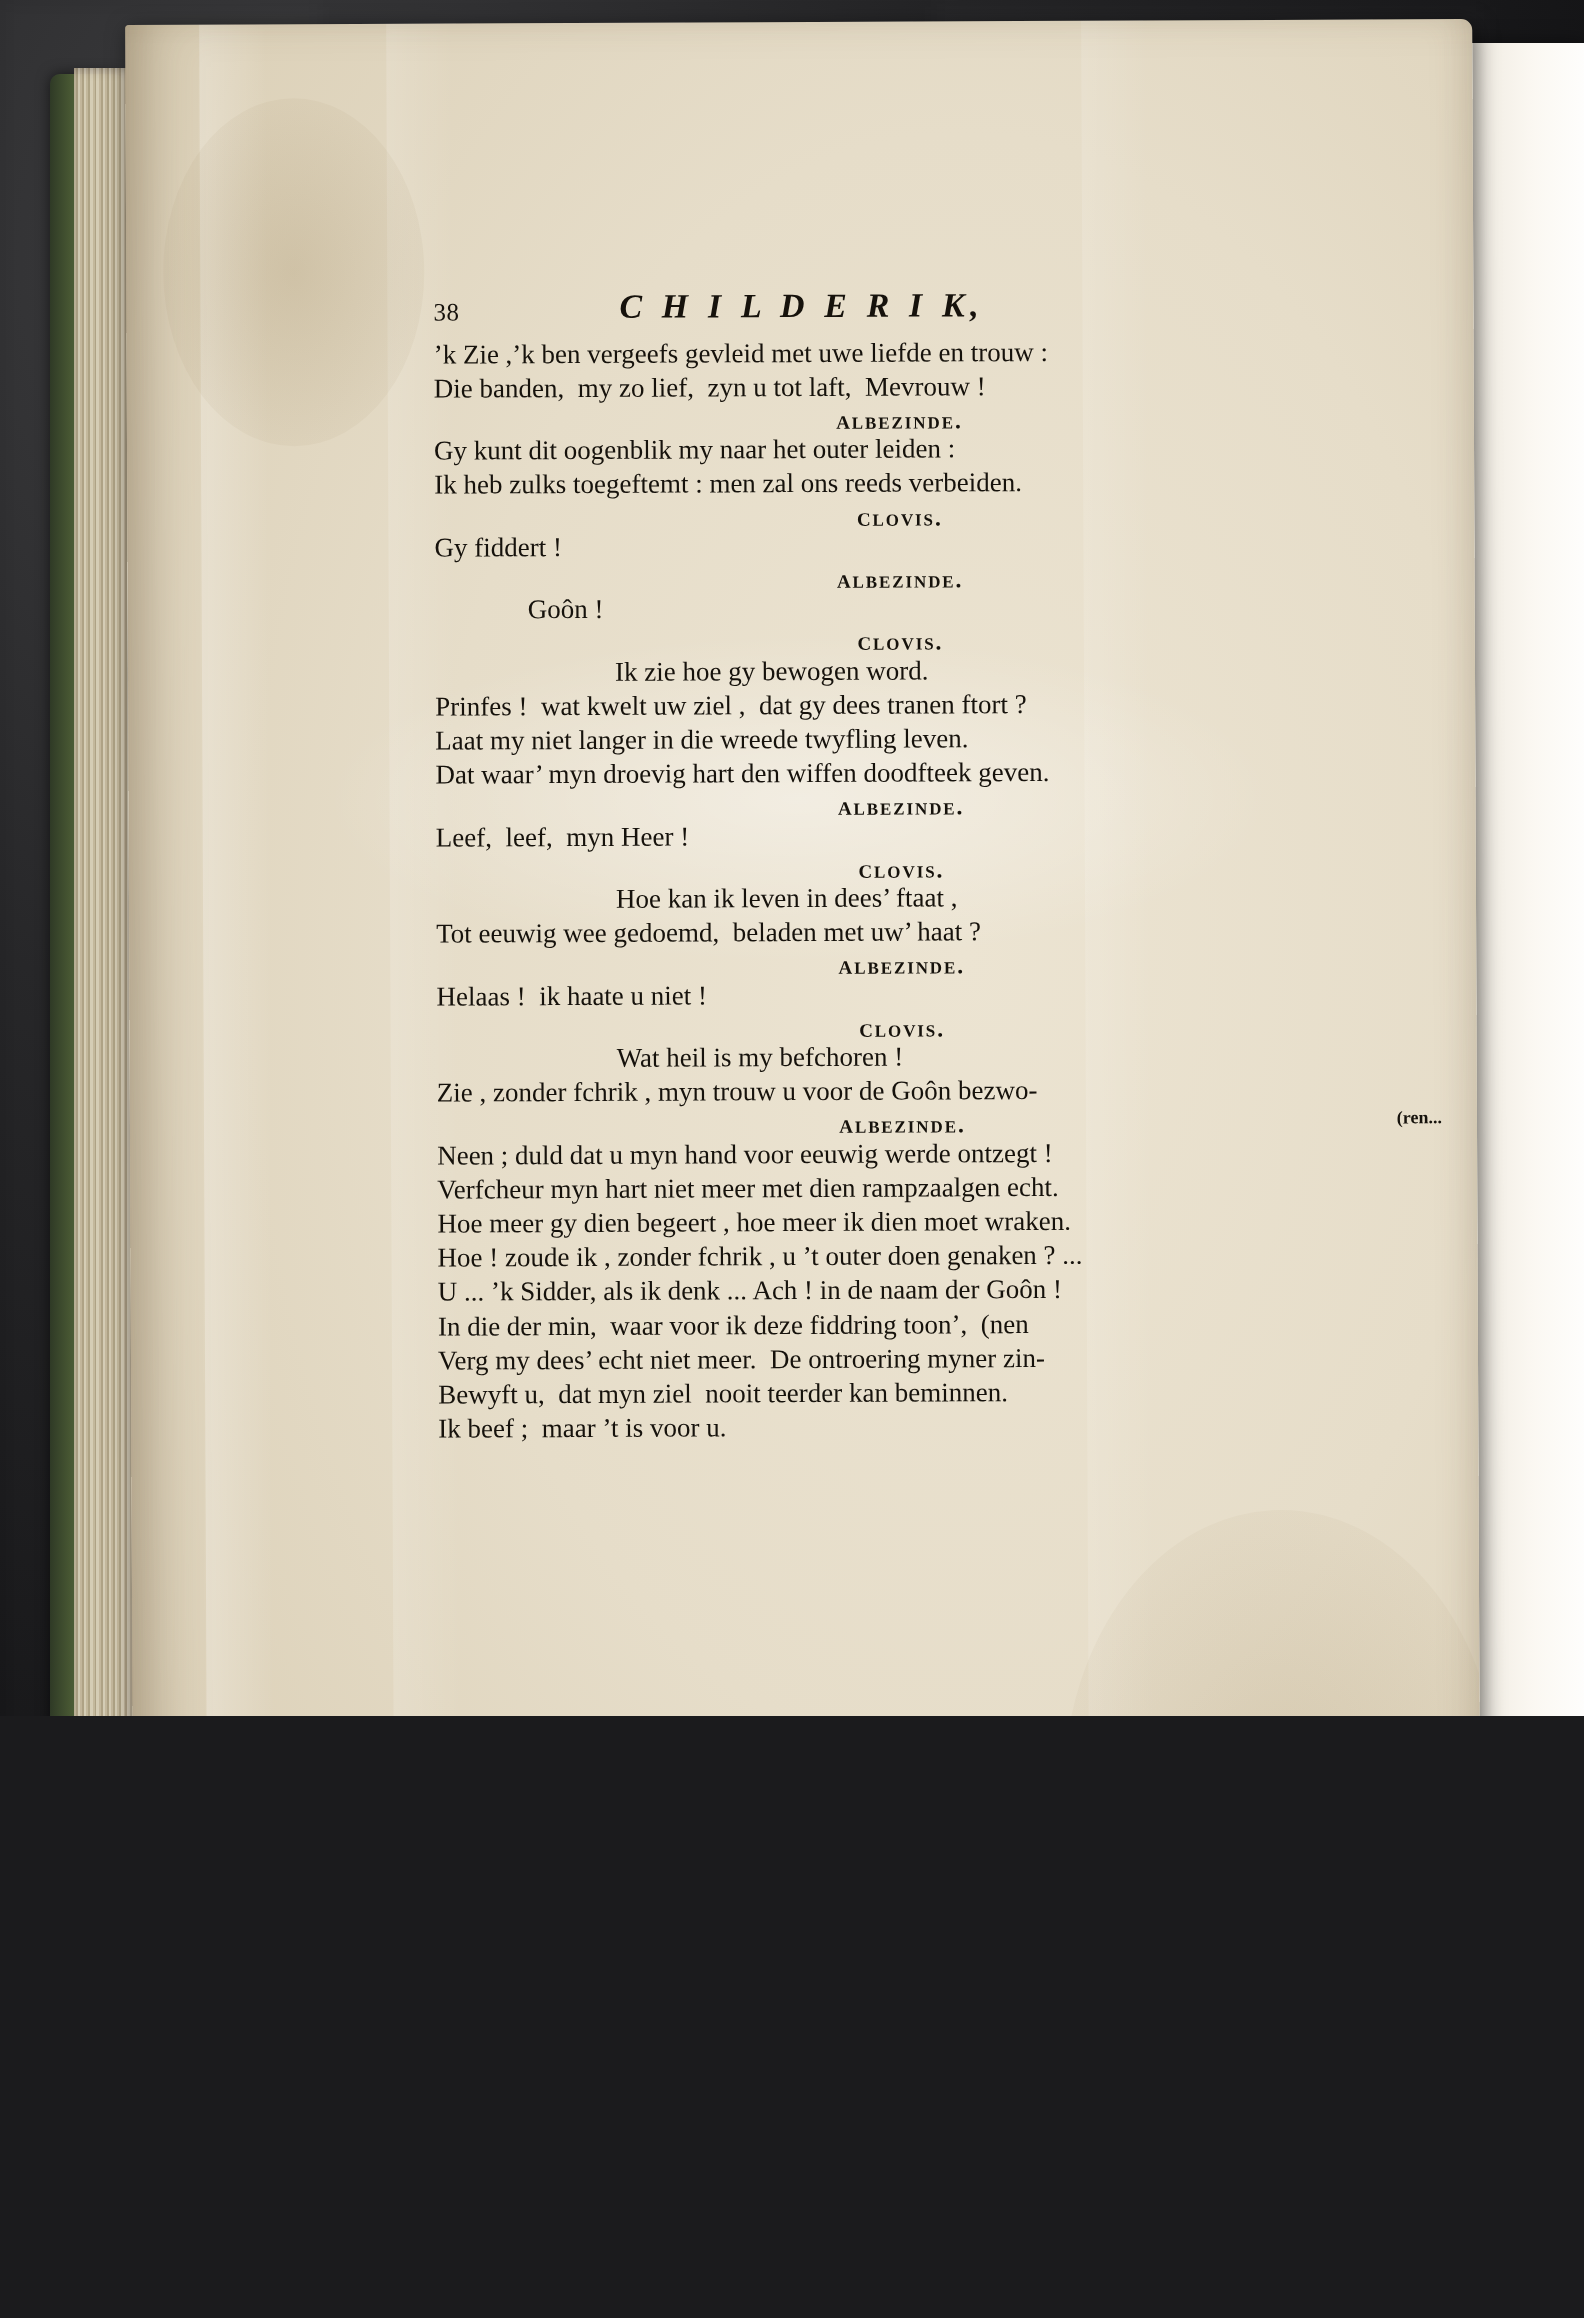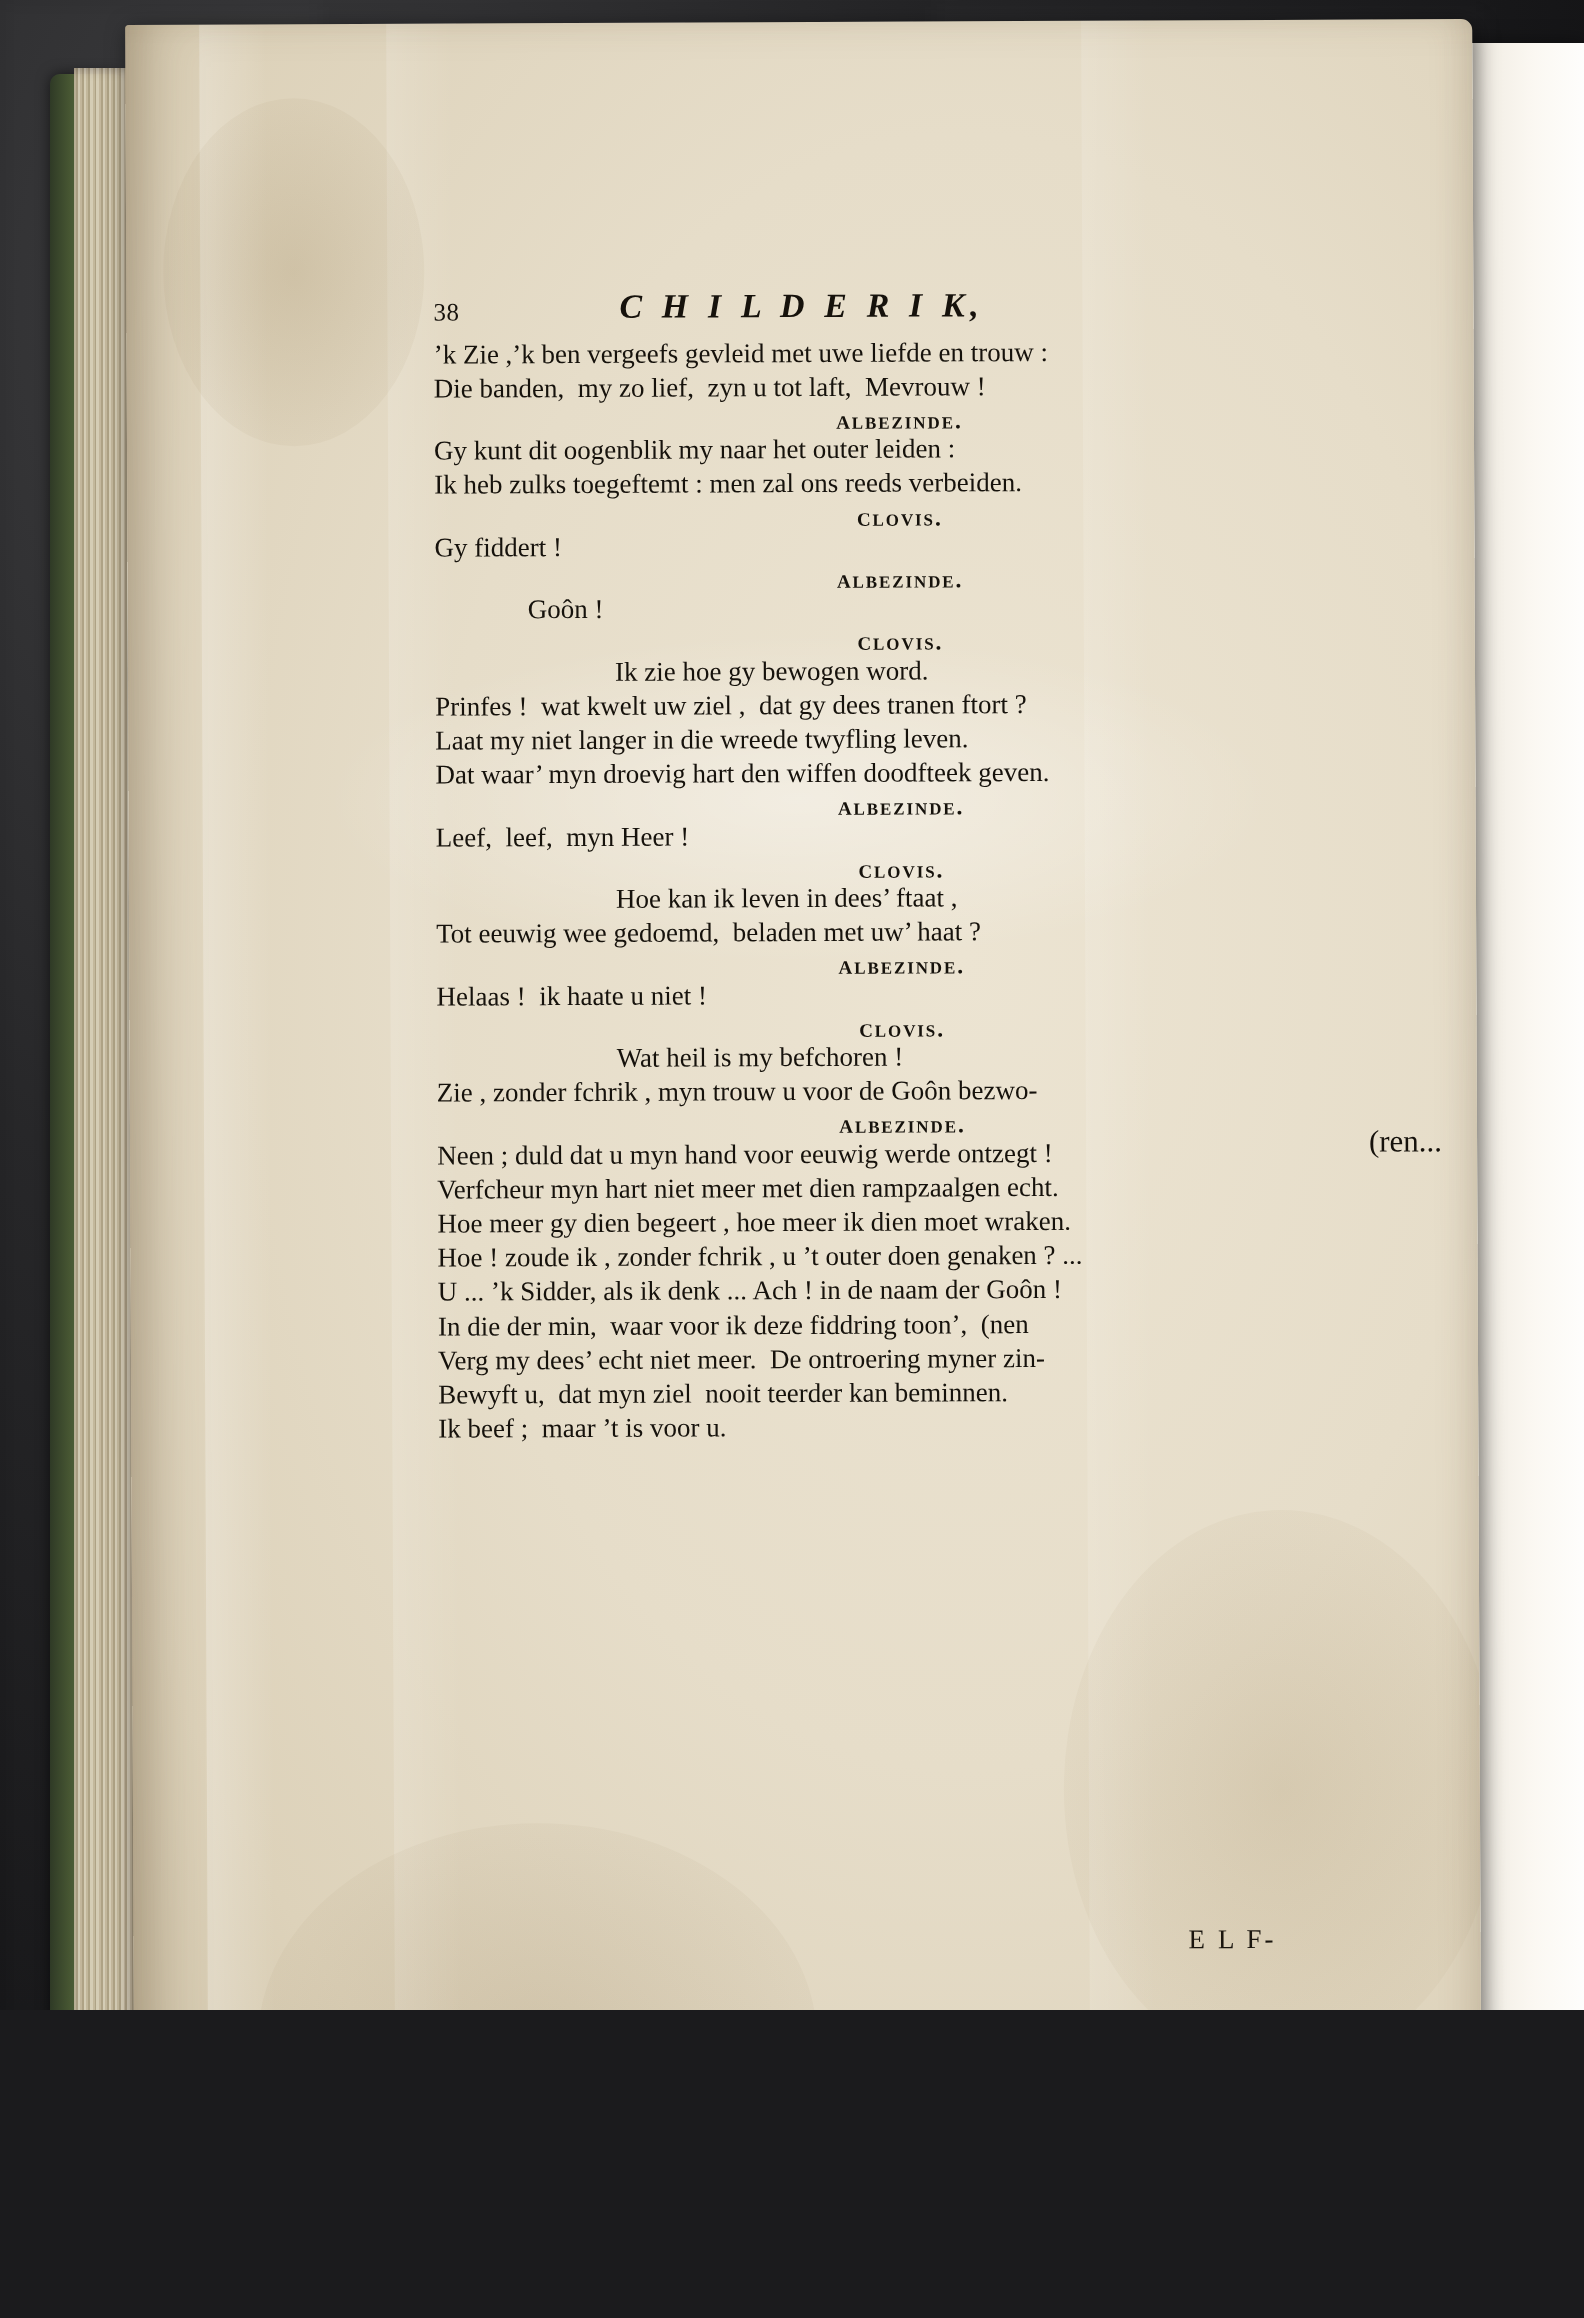--- a/index.html
+++ b/index.html
@@ -3,21 +3,21 @@
 <meta charset="utf-8">
 <style>
   html, body {
     margin: 0;
     padding: 0;
     background: #1b1b1d;
   }
   #page {
     position: relative;
     width: 1585px;
-    height: 2010px;
+    height: 1716px;
     overflow: hidden;
     background:
       radial-gradient(ellipse at 20% 15%, #3a3a3c 0%, #232325 38%, #141416 75%),
       #141416;
     font-family: "Liberation Serif", serif;
   }
 
   
   .desk-streak {
     position: absolute;
@@ -253,21 +253,21 @@
       <div class="line ind3">Hoe kan ik leven in dees’ ftaat ,</div>
       <div class="line">Tot eeuwig wee gedoemd,  beladen met uw’ haat ?</div>
       <div class="speaker">ALBEZINDE.</div>
       <div class="line">Helaas !  ik haate u niet !</div>
       <div class="speaker">CLOVIS.</div>
       <div class="line ind3">Wat heil is my befchoren !</div>
       <div class="line">Zie , zonder fchrik , myn trouw u voor de Goôn bezwo-</div>
 
       <div class="speaker" style="position:relative;">
         <span>ALBEZINDE.</span>
-        <span style="position:absolute;right:-74px;top:17px;letter-spacing:0;font-variant:normal;text-transform:none;font-weight:400;font-size:31px;">(ren...</span>
+        <span style="position:absolute;right:-74px;top:0;letter-spacing:0;font-variant:normal;text-transform:none;font-weight:700;font-size:18px;">(ren...</span>
       </div>
 
       <div class="line">Neen ; duld dat u myn hand voor eeuwig werde ontzegt !</div>
       <div class="line">Verfcheur myn hart niet meer met dien rampzaalgen echt.</div>
       <div class="line">Hoe meer gy dien begeert , hoe meer ik dien moet wraken.</div>
       <div class="line">Hoe ! zoude ik , zonder fchrik , u ’t outer doen genaken ? ...</div>
       <div class="line">U ... ’k Sidder, als ik denk ... Ach ! in de naam der Goôn !</div>
       <div class="line">In die der min,  waar voor ik deze fiddring toon’,  (nen</div>
       <div class="line">Verg my dees’ echt niet meer.  De ontroering myner zin-</div>
       <div class="line">Bewyft u,  dat myn ziel  nooit teerder kan beminnen.</div>

